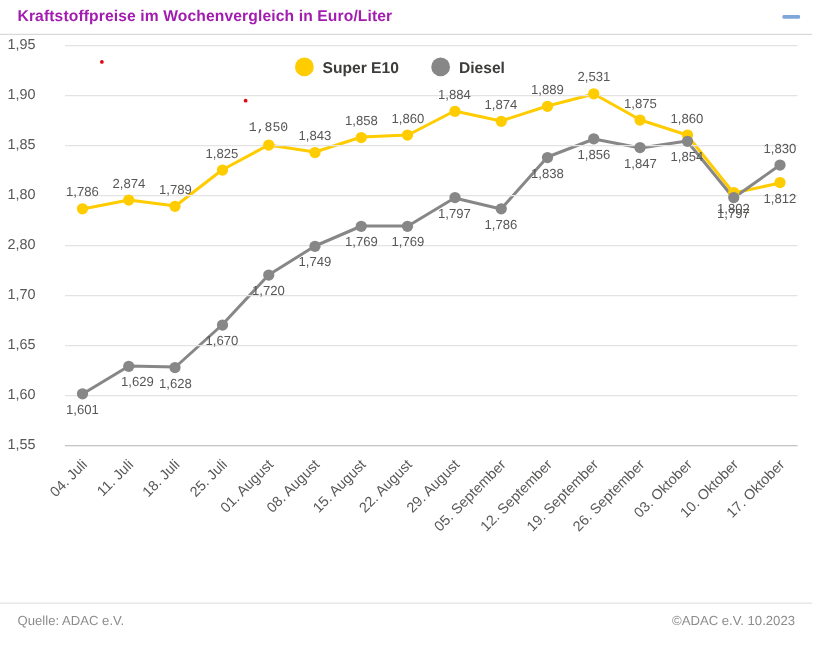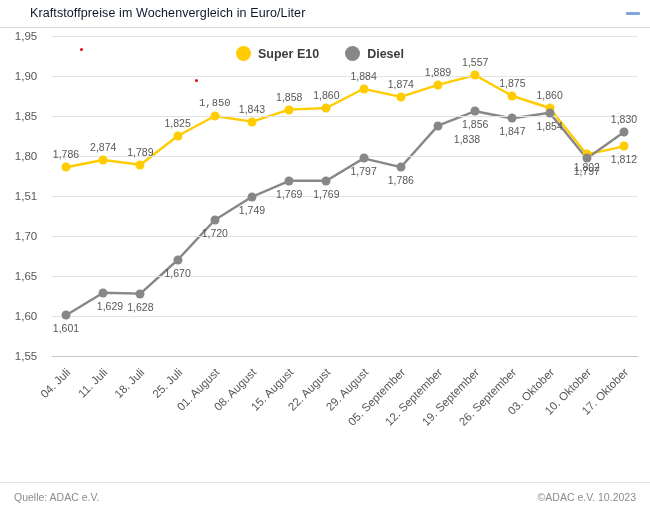--- a/index.html
+++ b/index.html
@@ -13,24 +13,23 @@
     font-family: "Liberation Sans", sans-serif;
     color: #3c3c3b;
     position: relative;
     overflow: hidden;
   }
   #title {
     position: absolute;
     left: 14px;
     top: 6px;
     font-size: 12.5px;
-    font-weight: normal;
-    color: #0f172a;
+    font-weight: bold;
+    color: #a21caf;
     letter-spacing: 0.1px;
-    margin-left: 16px;
   }
   #title-rule {
     position: absolute;
     left: 0;
     top: 27px;
     width: 650px;
     height: 1px;
     background: #d9d9d9;
   }
   #top-right-dash {
@@ -54,21 +53,21 @@
     position: absolute;
     left: 0;
     width: 100%;
     height: 1px;
     background: #e3e3e3;
   }
   .axis-label {
     position: absolute;
     right: 0;
     width: 40px;
-    text-align: center;
+    text-align: left;
     font-size: 11.5px;
     color: #575756;
     transform: translateY(-50%);
   }
   #yaxis {
     position: absolute;
     left: 0;
     top: 36px;
     width: 46px;
     height: 320px;
@@ -191,21 +190,21 @@
       <span class="legend-dot" style="background: rgb(135, 135, 135);"></span>
       <span>Diesel</span>
     </div>
   </div>
 
 <div id="yaxis">
     <div class="axis-label" style="top: 0px;">1,95</div>
     <div class="axis-label" style="top: 40px;">1,90</div>
     <div class="axis-label" style="top: 80px;">1,85</div>
     <div class="axis-label" style="top: 120px;">1,80</div>
-    <div class="axis-label" style="top: 160px;">1,51</div>
+    <div class="axis-label" style="top: 160px;">2,80</div>
     <div class="axis-label" style="top: 200px;">1,70</div>
     <div class="axis-label" style="top: 240px;">1,65</div>
     <div class="axis-label" style="top: 280px;">1,60</div>
     <div class="axis-label" style="top: 320px;">1,55</div>
   </div>
 <div id="plot">
   <svg class="lines" id="lines" width="586" height="320">
       <polyline points="14,131.2 51.2,124.00000000000006 88.4,128.80000000000007 125.6,100.00000000000003 162.8,79.99999999999989 200,85.60000000000002 237.2,73.59999999999988 274.4,71.99999999999989 311.6,52.80000000000007 348.8,60.7999999999999 386,48.799999999999955 423.2,39.19999999999993 460.4,59.99999999999994 497.6,71.99999999999989 534.8,118.39999999999998 572,110.39999999999995" fill="none" stroke="#ffcc00" stroke-width="2.4" stroke-linejoin="round" stroke-linecap="round"></polyline>
       <polyline points="14,279.20000000000005 51.2,256.8 88.4,257.60000000000014 125.6,224.00000000000006 162.8,184.00000000000003 200,160.7999999999999 237.2,144.80000000000007 274.4,144.80000000000007 311.6,122.40000000000006 348.8,131.2 386,89.59999999999994 423.2,75.19999999999987 460.4,82.40000000000003 497.6,76.7999999999999 534.8,122.40000000000006 572,95.99999999999994" fill="none" stroke="#878787" stroke-width="2.4" stroke-linejoin="round" stroke-linecap="round"></polyline>
     </svg>
@@ -234,21 +233,21 @@
     <div class="vlabel" style="left: 237.2px; top: 60.6px;">1,858</div>
     <div class="pt e10" style="left: 274.4px; top: 72px;"></div>
     <div class="vlabel" style="left: 274.4px; top: 59px;">1,860</div>
     <div class="pt e10" style="left: 311.6px; top: 52.8px;"></div>
     <div class="vlabel" style="left: 311.6px; top: 39.8px;">1,884</div>
     <div class="pt e10" style="left: 348.8px; top: 60.8px;"></div>
     <div class="vlabel" style="left: 348.8px; top: 47.8px;">1,874</div>
     <div class="pt e10" style="left: 386px; top: 48.8px;"></div>
     <div class="vlabel" style="left: 386px; top: 35.8px;">1,889</div>
     <div class="pt e10" style="left: 423.2px; top: 39.2px;"></div>
-    <div class="vlabel" style="left: 423.2px; top: 26.2px;">1,557</div>
+    <div class="vlabel" style="left: 423.2px; top: 26.2px;">2,531</div>
     <div class="pt e10" style="left: 460.4px; top: 60px;"></div>
     <div class="vlabel" style="left: 460.4px; top: 47px;">1,875</div>
     <div class="pt e10" style="left: 497.6px; top: 72px;"></div>
     <div class="vlabel" style="left: 497.6px; top: 59px;">1,860</div>
     <div class="pt e10" style="left: 534.8px; top: 118.4px;"></div>
     <div class="vlabel" style="left: 534.8px; top: 131.4px;">1,802</div>
     <div class="pt e10" style="left: 572px; top: 110.4px;"></div>
     <div class="vlabel" style="left: 572px; top: 123.4px;">1,812</div>
     <div class="pt diesel" style="left: 14px; top: 279.2px;"></div>
     <div class="vlabel" style="left: 14px; top: 292.2px;">1,601</div>
@@ -264,21 +263,21 @@
     <div class="vlabel" style="left: 200px; top: 173.8px; text-align: center;">1,749</div>
     <div class="pt diesel" style="left: 237.2px; top: 144.8px;"></div>
     <div class="vlabel" style="left: 237.2px; top: 157.8px;">1,769</div>
     <div class="pt diesel" style="left: 274.4px; top: 144.8px;"></div>
     <div class="vlabel" style="left: 274.4px; top: 157.8px;">1,769</div>
     <div class="pt diesel" style="left: 311.6px; top: 122.4px;"></div>
     <div class="vlabel" style="left: 311.6px; top: 135.4px;">1,797</div>
     <div class="pt diesel" style="left: 348.8px; top: 131.2px;"></div>
     <div class="vlabel" style="left: 348.8px; top: 144.2px;">1,786</div>
     <div class="pt diesel" style="left: 386px; top: 89.6px;"></div>
-    <div class="vlabel" style="left: 386px; top: 102.6px; margin-left: 29px;">1,838</div>
+    <div class="vlabel" style="left: 386px; top: 102.6px;">1,838</div>
     <div class="pt diesel" style="left: 423.2px; top: 75.2px;"></div>
     <div class="vlabel" style="left: 423.2px; top: 88.2px;">1,856</div>
     <div class="pt diesel" style="left: 460.4px; top: 82.4px;"></div>
     <div class="vlabel" style="left: 460.4px; top: 95.4px;">1,847</div>
     <div class="pt diesel" style="left: 497.6px; top: 76.8px;"></div>
     <div class="vlabel" style="left: 497.6px; top: 89.8px;">1,854</div>
     <div class="pt diesel" style="left: 534.8px; top: 122.4px;"></div>
     <div class="vlabel" style="left: 534.8px; top: 135.4px;">1,797</div>
     <div class="pt diesel" style="left: 572px; top: 96px;"></div>
     <div class="vlabel" style="left: 572px; top: 83px;">1,830</div>

